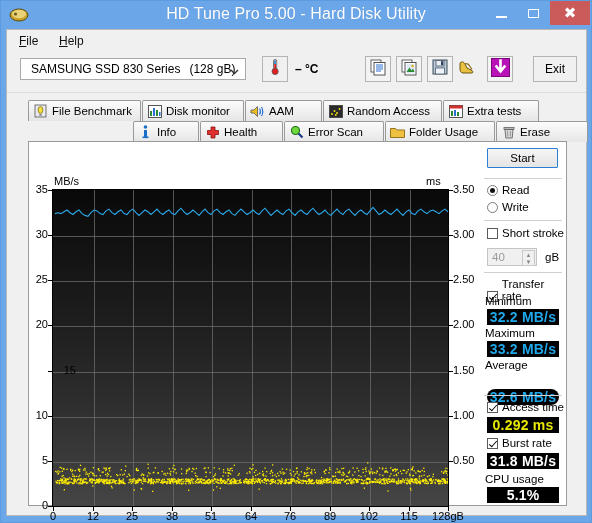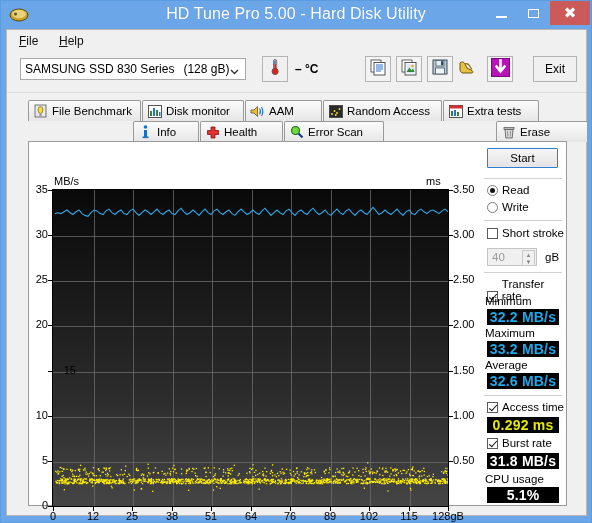--- a/index.html
+++ b/index.html
@@ -62,21 +62,21 @@
     position:absolute;left:0;top:22px;width:579px;height:40px;
     background:#f0f0f0;
     border-bottom:1px solid #dcdcdc;
   }
   .drive-select{
     position:absolute;left:13px;top:6px;width:226px;height:22px;
     background:#ffffff;border:1px solid #a9a9a9;box-sizing:border-box;
     font-size:12px;color:#000;
     display:flex;align-items:center;
   }
-  .drive-name{padding-left:4px;}
+  .drive-name{padding-left:10px;}
   .drive-cap{padding-left:9px;}
   .drive-arrow{
     position:absolute;right:6px;top:6px;width:9px;height:9px;
   }
   .temp-btn{
     position:absolute;left:255px;top:4px;width:26px;height:26px;
     background:#f0f0f0;border:1px solid #b4b4b4;box-sizing:border-box;
     display:flex;align-items:center;justify-content:center;
   }
   .temp-text{
@@ -390,20 +390,28 @@
         <span class="tl">Health</span>
       </div>
       <div class="tab" style="left:256px;width:100px;">
         <span class="ti">
           <svg width="14" height="14" viewBox="0 0 14 14">
               <circle cx="5.5" cy="5.5" r="4" fill="#6fd83a" stroke="#1e6a1e" stroke-width="1.1"></circle>
               <line x1="8.5" y1="8.5" x2="12.5" y2="12.5" stroke="#1a3a8a" stroke-width="2.2"></line>
             </svg>
         </span>
         <span class="tl">Error Scan</span>
+      </div>
+      <div class="tab" style="left:357px;width:110px;">
+        <span class="ti">
+          <svg width="15" height="13" viewBox="0 0 15 13">
+              <path d="M0.5 2.5 H5.5 L6.8 4 H14.5 V11.5 H0.5 Z" fill="#f0c040" stroke="#8a6a10" stroke-width="0.9"></path>
+            </svg>
+        </span>
+        <span class="tl">Folder Usage</span>
       </div>
       <div class="tab" style="left:468px;width:92px;">
         <span class="ti">
           <svg width="12" height="14" viewBox="0 0 12 14">
               <rect x="1" y="2.5" width="10" height="2" fill="#b8b8b8" stroke="#555" stroke-width="0.7"></rect>
               <path d="M2 4.5 L2.8 13 H9.2 L10 4.5 Z" fill="#d8d8d8" stroke="#555" stroke-width="0.8"></path>
               <line x1="4.5" y1="6" x2="4.8" y2="11.5" stroke="#888" stroke-width="0.8"></line>
               <line x1="7.5" y1="6" x2="7.2" y2="11.5" stroke="#888" stroke-width="0.8"></line>
             </svg>
         </span>
@@ -2041,21 +2049,21 @@
           <span>Transfer rate</span>
         </div>
 
         <div class="lbl" style="top:151px;">Minimum</div>
         <div class="valbox v-cyan" style="top:165px;">32.2 MB/s</div>
 
         <div class="lbl" style="top:183px;">Maximum</div>
         <div class="valbox v-cyan" style="top:197px;">33.2 MB/s</div>
 
         <div class="lbl" style="top:215px;">Average</div>
-        <div class="valbox v-cyan" style="top:229px;">32.6 MB/s</div>
+        <div class="valbox v-cyan" style="top:245px;border-radius:8px;">32.6 MB/s</div>
 
         <div class="sep" style="top:251px;"></div>
 
         <div class="rowitem" style="top:257px;">
           <span class="chk on"></span>
           <span>Access time</span>
         </div>
         <div class="valbox v-yellow" style="top:273px;">0.292 ms</div>
 
         <div class="rowitem" style="top:293px;">

